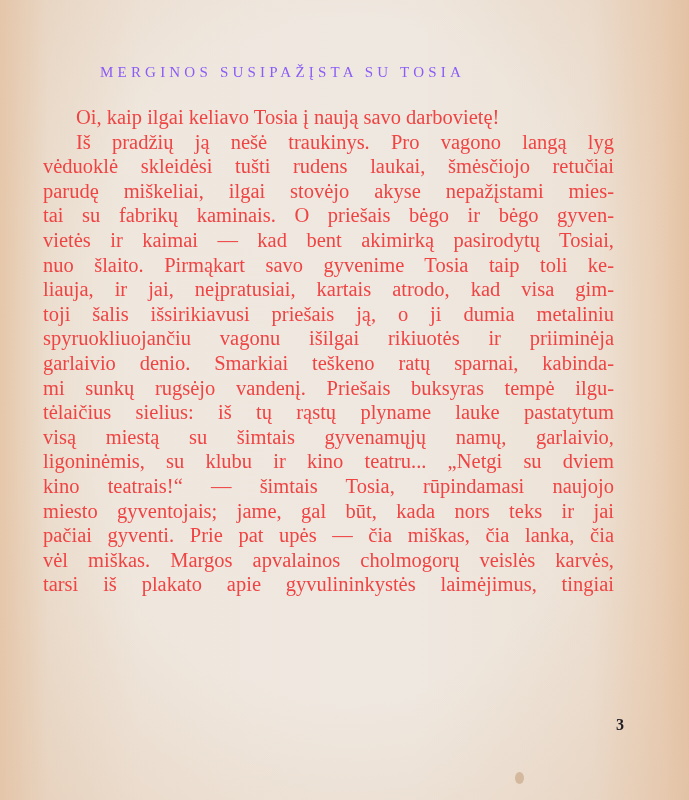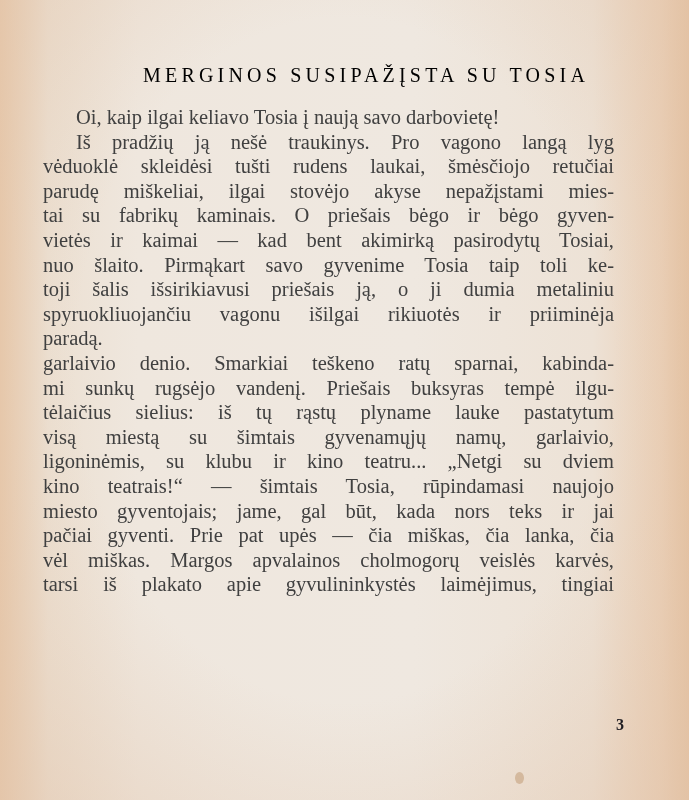--- a/index.html
+++ b/index.html
@@ -20,39 +20,38 @@
       left: 0; top: 0;
       width: 689px;
       height: 800px;
     }
     .running-head {
       position: absolute;
       left: 100px;
       top: 64px;
       width: 470px;
       font-family: "Liberation Serif", serif;
-      font-size: 20px;
+      font-size: 15px;
       letter-spacing: 4.2px;
-      color: #000000;
+      color: #8b5cf6;
       white-space: nowrap;
-      margin-left: 43px;
     }
     .body-text {
       position: absolute;
       left: 43px;
       top: 105px;
       width: 571px;
     }
     .line {
       display: block;
       height: 24.6px;
       line-height: 24.6px;
       font-family: "Liberation Serif", serif;
       font-size: 20.5px;
-      color: #404040;
+      color: #ef4444;
       text-align: justify;
       text-align-last: justify;
       white-space: nowrap;
       overflow: visible;
     }
     .line.indent { padding-left: 33px; }
     .line.last { text-align-last: left; }
     .folio {
       position: absolute;
       left: 616px;
@@ -84,23 +83,23 @@
       <span class="line indent last">Oi, kaip ilgai keliavo Tosia į naują savo darbovietę!</span>
     </div>
 
     <div>
       <span class="line indent">Iš pradžių ją nešė traukinys. Pro vagono langą lyg</span>
       <span class="line">vėduoklė skleidėsi tušti rudens laukai, šmėsčiojo retučiai</span>
       <span class="line">parudę miškeliai, ilgai stovėjo akyse nepažįstami mies-</span>
       <span class="line">tai su fabrikų kaminais. O priešais bėgo ir bėgo gyven-</span>
       <span class="line">vietės ir kaimai — kad bent akimirką pasirodytų Tosiai,</span>
       <span class="line">nuo šlaito. Pirmąkart savo gyvenime Tosia taip toli ke-</span>
+      <span class="line">liauja, ir jai, neįpratusiai, kartais atrodo, kad visa gim-</span>
       <span class="line">toji šalis išsirikiavusi priešais ją, o ji dumia metaliniu</span>
       <span class="line">spyruokliuojančiu vagonu išilgai rikiuotės ir priiminėja</span>
-      <span class="line last">paradą.</span>
     </div>
 
     <div>
       <span class="line">garlaivio denio. Smarkiai teškeno ratų sparnai, kabinda-</span>
       <span class="line">mi sunkų rugsėjo vandenį. Priešais buksyras tempė ilgu-</span>
       <span class="line">tėlaičius sielius: iš tų rąstų plyname lauke pastatytum</span>
       <span class="line">visą miestą su šimtais gyvenamųjų namų, garlaivio,</span>
       <span class="line">ligoninėmis, su klubu ir kino teatru... „Netgi su dviem</span>
       <span class="line">kino teatrais!“ — šimtais Tosia, rūpindamasi naujojo</span>
       <span class="line">miesto gyventojais; jame, gal būt, kada nors teks ir jai</span>

